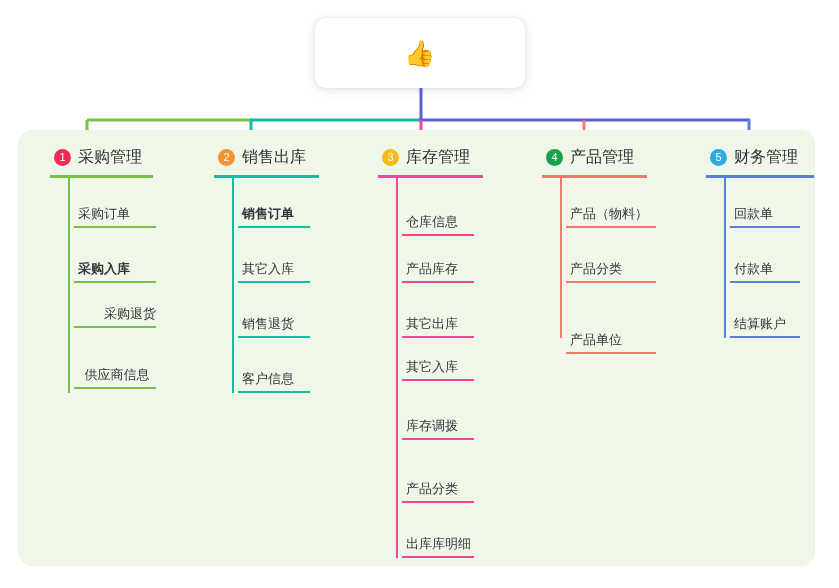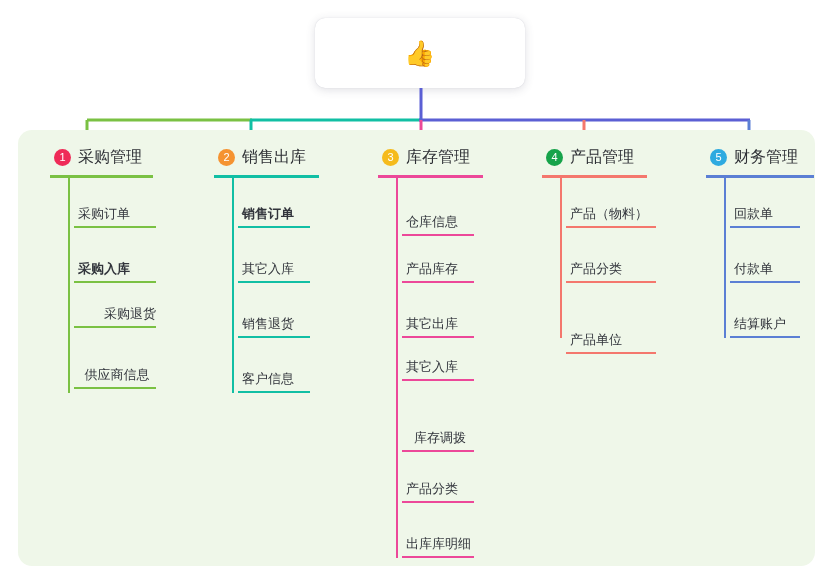--- a/index.html
+++ b/index.html
@@ -223,21 +223,21 @@
           <div class="leaf-rule" style="width: 72px; background: rgb(236, 72, 153);"></div>
         </div>
         <div class="leaf" style="top: 170px; width: 72px;">
           <span class="leaf-label">其它出库</span>
           <div class="leaf-rule" style="width: 72px; background: rgb(236, 72, 153);"></div>
         </div>
         <div class="leaf" style="top: 213px; width: 72px;">
           <span class="leaf-label">其它入库</span>
           <div class="leaf-rule" style="width: 72px; background: rgb(236, 72, 153);"></div>
         </div>
-        <div class="leaf" style="top: 284px; width: 72px; text-align: center;">
+        <div class="leaf" style="top: 272px; width: 72px;">
           <span class="leaf-label">库存调拨</span>
           <div class="leaf-rule" style="width: 72px; background: rgb(236, 72, 153);"></div>
         </div>
         <div class="leaf" style="top: 335px; width: 72px;">
           <span class="leaf-label">产品分类</span>
           <div class="leaf-rule" style="width: 72px; background: rgb(236, 72, 153);"></div>
         </div>
         <div class="leaf" style="top: 390px; width: 72px;">
           <span class="leaf-label">出库库明细</span>
           <div class="leaf-rule" style="width: 72px; background: rgb(236, 72, 153);"></div>

